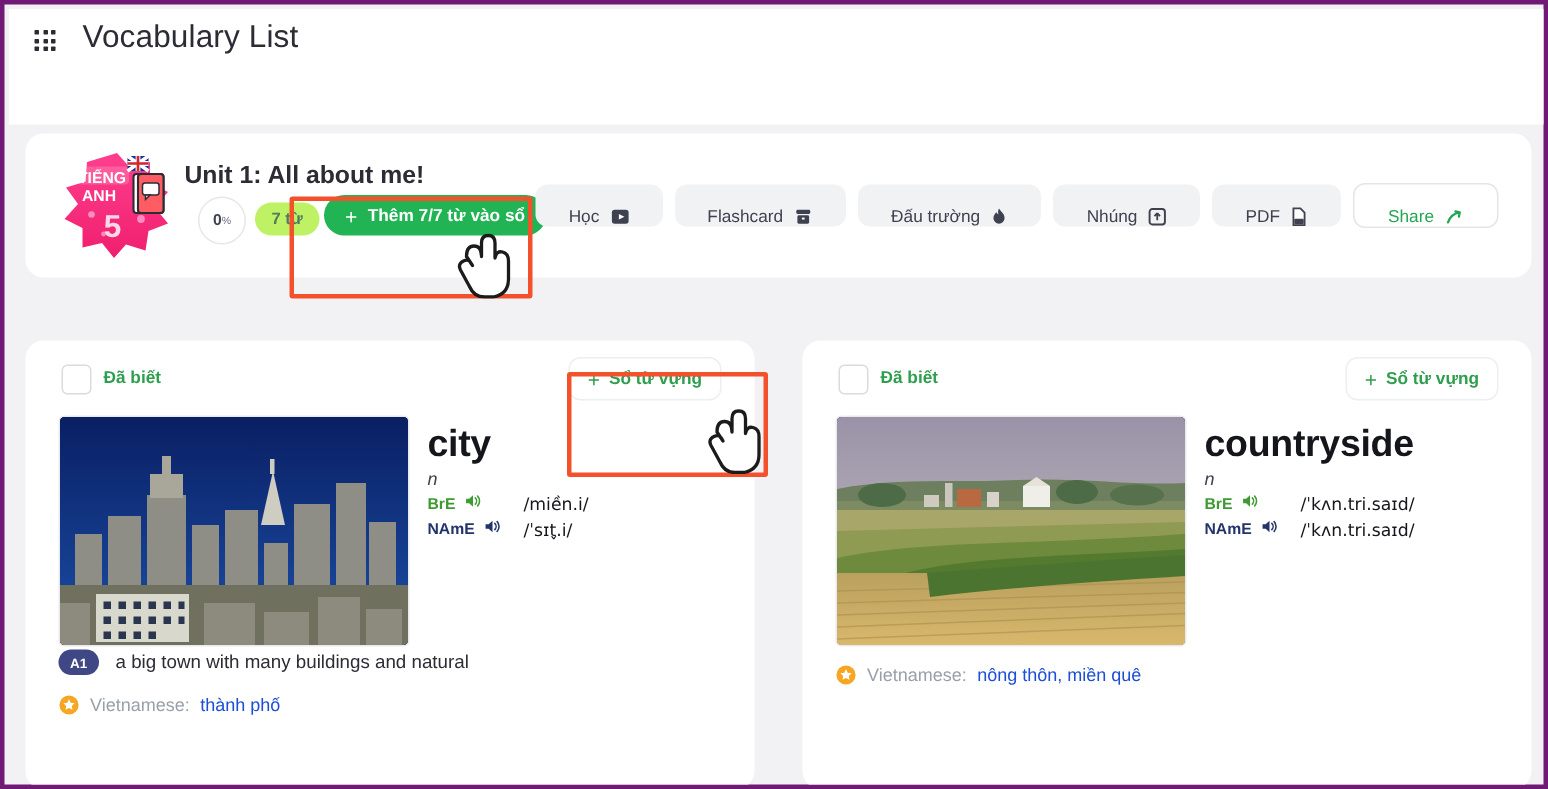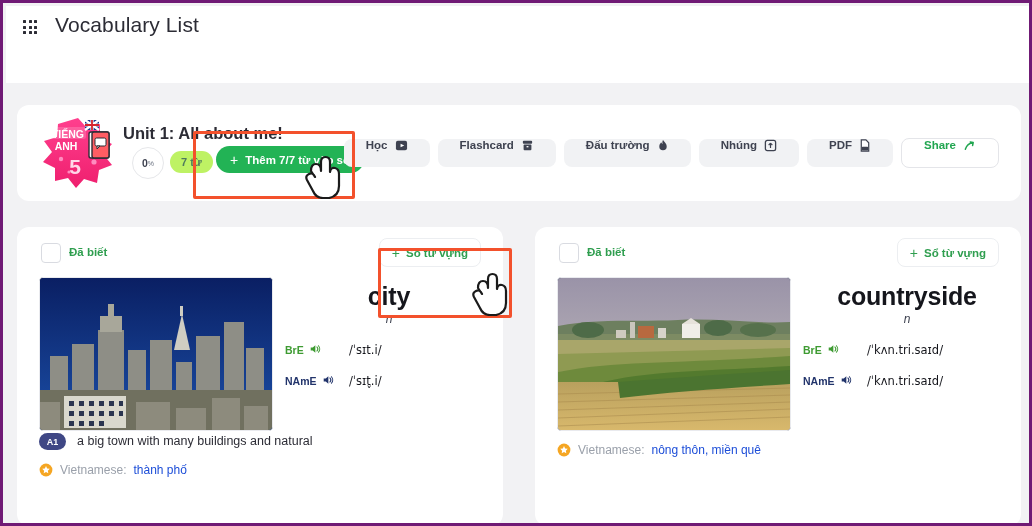--- a/index.html
+++ b/index.html
@@ -23,21 +23,21 @@
   .grid3 i{display:block;width:3px;height:3px;background:#2c2c35;border-radius:0.5px;}
   .page-title{
     position:absolute;left:49px;top:7px;font-size:21px;color:#2c2c35;letter-spacing:.1px;
   }
   .crumbs{position:absolute;left:49px;top:47px;font-size:11.5px;color:#2c2c35;white-space:nowrap;}
   .crumbs .c{font-weight:bold;color:#2c2c35;}
   .crumbs .sep{color:#b9bcc4;margin:0 5px;font-weight:normal;}
   .crumbs .muted{color:#9aa0aa;}
   
   .unit-card{
-    position:absolute;left:14px;top:102px;width:1004px;height:96px;background:#ffffff;
+    position:absolute;left:14px;top:86px;width:1004px;height:96px;background:#ffffff;
     border-radius:12px;
   }
   .unit-logo{position:absolute;left:22px;top:10px;width:78px;height:76px;}
   .unit-name{position:absolute;left:106px;top:19px;font-size:16.5px;font-weight:bold;color:#2c2c35;}
   .pct-circle{
     position:absolute;left:115px;top:42px;width:30px;height:30px;border-radius:50%;
     border:1.6px solid #e6e7ea;display:flex;align-items:center;justify-content:center;
     font-size:10.5px;color:#3e4250;font-weight:bold;
   }
   .pct-circle sup{font-size:7px;font-weight:normal;color:#6b7280;}
@@ -51,29 +51,28 @@
     background:#22b355;color:#ffffff;font-size:11.5px;font-weight:bold;
     display:flex;align-items:center;gap:7px;white-space:nowrap;
   }
   .add-btn .plus{font-size:14px;font-weight:normal;line-height:1;}
   .hl{position:absolute;border:3px solid #f3512c;border-radius:2px;pointer-events:none;}
   .hl1{left:190px;top:128px;width:156px;height:62px;}
   .hl2{left:375px;top:245px;width:128px;height:64px;}
   .actions{position:absolute;right:22px;top:0;height:96px;display:flex;align-items:center;gap:8px;}
   .act{
     height:28px;padding:0 22px;border-radius:8px;background:#f1f2f4;color:#3e4250;
-    font-size:11.5px;font-weight:bold;display:flex;align-items:flex-start;gap:7px;white-space:nowrap;
+    font-size:11.5px;font-weight:normal;display:flex;align-items:flex-end;gap:7px;white-space:nowrap;
   }
   .act.share{background:#ffffff;border:1px solid #e4e5e9;color:#22a651;}
   .act svg{display:block;}
   
   .vcard{
     position:absolute;top:224px;width:486px;height:299px;background:#ffffff;border-radius:12px;
     overflow:hidden;
-    text-align:center;
   }
   .vcard.left{left:14px;}
   .vcard.right{left:532px;}
   .vc-head{position:relative;height:50px;}
   .chk{
     position:absolute;left:24px;top:16px;width:18px;height:18px;border-radius:4px;
     border:1.5px solid #d9dbe1;background:#ffffff;
   }
   .known{position:absolute;left:52px;top:19px;font-size:11.5px;font-weight:bold;color:#2f9e4f;}
   .notebook-btn{
@@ -84,21 +83,21 @@
   .notebook-btn .plus{font-size:14px;font-weight:normal;line-height:1;}
   .vc-body{position:relative;height:155px;}
   .thumb{
     position:absolute;left:22px;top:0;width:232px;height:152px;border-radius:4px;
     border:1px solid #e9eaee;overflow:hidden;background:#0b1b3a;
   }
   .thumb svg{display:block;width:100%;height:100%;}
   .word-block{position:absolute;left:268px;top:6px;right:10px;}
   .word{font-size:25px;font-weight:bold;color:#15161c;line-height:1.08;letter-spacing:-.2px;}
   .pos{font-size:12px;font-style:italic;color:#3e4250;margin-top:2px;}
-  .prow{display:flex;align-items:center;margin-top:17px;font-size:10.5px;font-weight:bold;}
+  .prow{display:flex;align-items:center;margin-top:2px;font-size:10.5px;font-weight:bold;}
   .plab{width:42px;display:flex;align-items:center;gap:5px;}
   .prow.bre .plab{color:#3e9b32;}
   .prow.name .plab{color:#22346b;}
   .ipa{margin-left:22px;font-size:11.5px;font-weight:normal;color:#15161c;
        font-family:"DejaVu Sans",sans-serif;white-space:nowrap;}
   .vc-foot{position:relative;padding:0 22px;}
   .defrow{display:flex;align-items:flex-start;gap:11px;}
   .lvl{
     flex:none;margin-top:1px;width:27px;height:17px;border-radius:9px;background:#3f4785;
     color:#ffffff;font-size:9px;font-weight:bold;display:flex;align-items:center;justify-content:center;
@@ -310,21 +309,21 @@
         <div class="prow bre">
           <span class="plab">
             <span>BrE</span>
             <span>
               <svg width="12" height="12" viewBox="0 0 14 14">
                   <path d="M2 5.2 h2.4 L7.4 2.6 v8.8 L4.4 8.8 H2 Z" fill="#3e9b32"></path>
                   <path d="M9.2 4.6 a3.4 3.4 0 0 1 0 4.8 M11 3.2 a5.6 5.6 0 0 1 0 7.6" stroke="#3e9b32" stroke-width="1.2" fill="none" stroke-linecap="round"></path>
                 </svg>
             </span>
           </span>
-          <span class="ipa">/ˈsɪt.i/</span>
+          <span class="ipa">/miền.i/</span>
         </div>
         <div class="prow name">
           <span class="plab">
             <span>NAmE</span>
             <span>
               <svg width="12" height="12" viewBox="0 0 14 14">
                   <path d="M2 5.2 h2.4 L7.4 2.6 v8.8 L4.4 8.8 H2 Z" fill="#22346b"></path>
                   <path d="M9.2 4.6 a3.4 3.4 0 0 1 0 4.8 M11 3.2 a5.6 5.6 0 0 1 0 7.6" stroke="#22346b" stroke-width="1.2" fill="none" stroke-linecap="round"></path>
                 </svg>
             </span>

